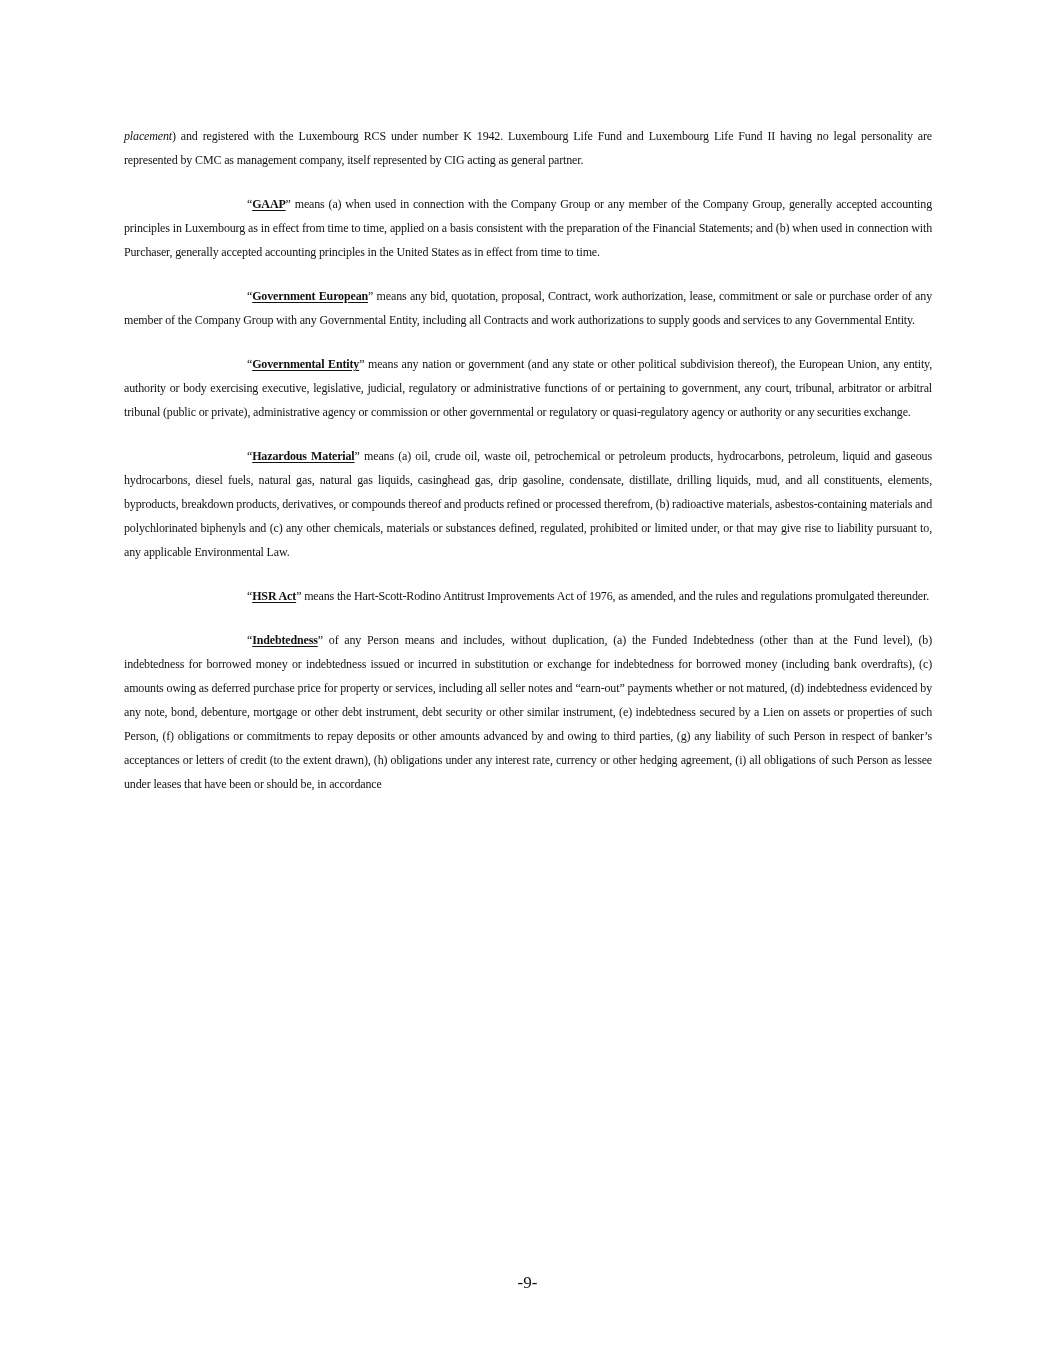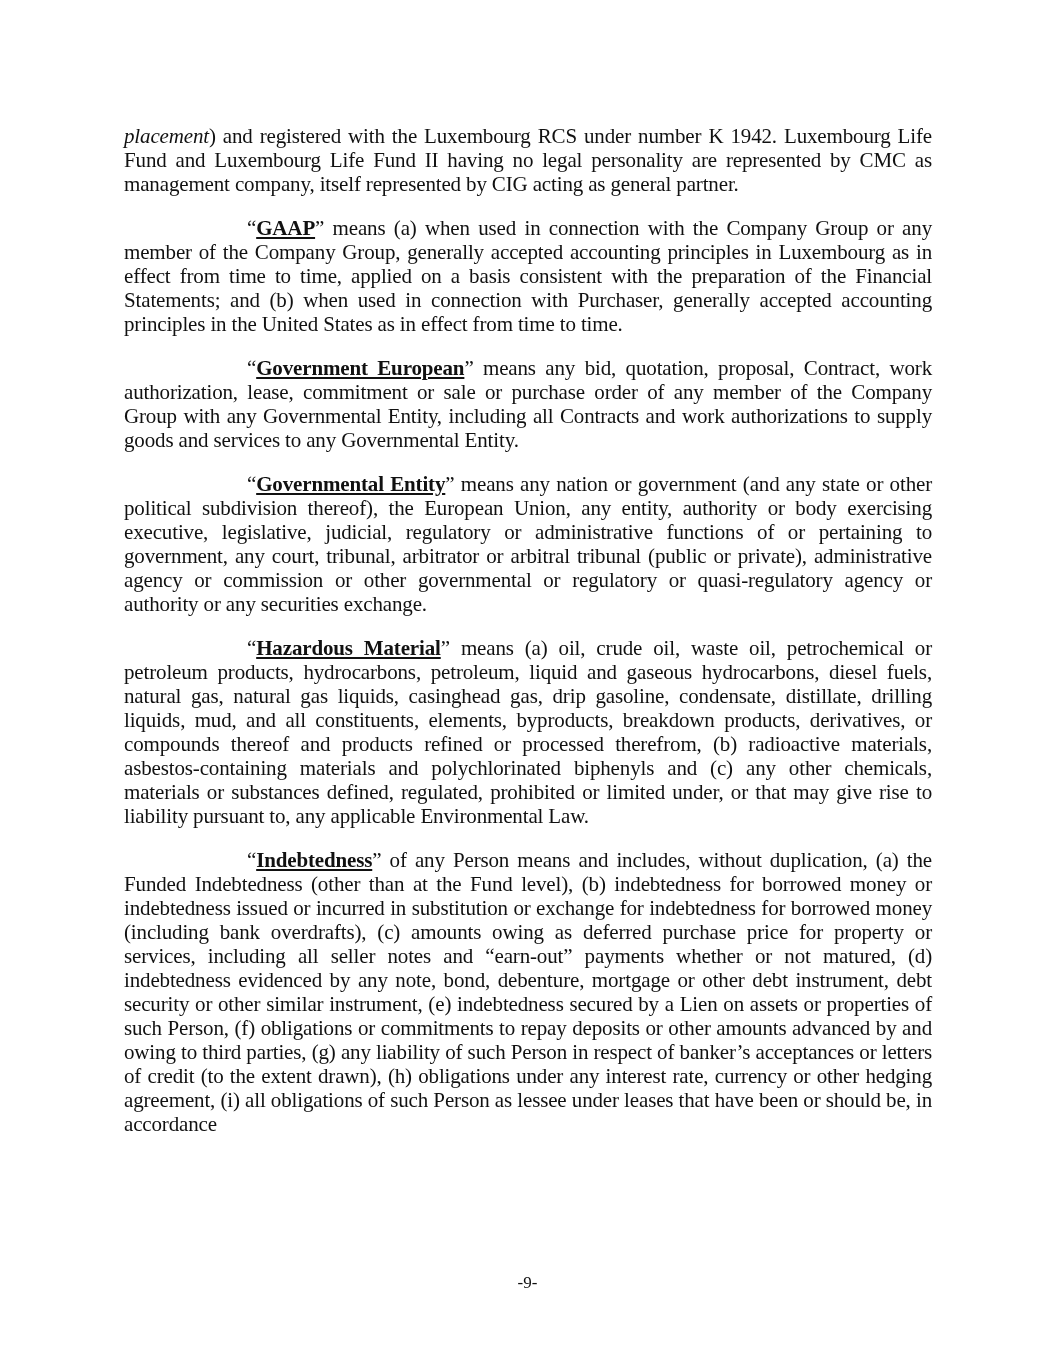--- a/index.html
+++ b/index.html
@@ -15,21 +15,21 @@
       font-family: "Liberation Serif", "DejaVu Serif", serif;
       color: #111111;
     }
     .page {
       position: absolute;
       left: 124px;
       top: 124px;
       width: 808px;
     }
     .para {
-      font-size: 21px;
+      font-size: 12px;
       line-height: 24px;
       text-align: justify;
       margin: 0 0 20px 0;
       letter-spacing: -0.15px;
     }
     .para.indent {
       text-indent: 123px;
     }
     .term {
       font-weight: bold;
@@ -58,18 +58,19 @@
 
   <p class="para indent"><span>“</span><span class="term">GAAP</span><span>”</span><span> means (a) when used in connection with the Company Group or any member of the Company Group, generally accepted accounting principles in Luxembourg as in effect from time to time, applied on a basis consistent with the preparation of the Financial Statements; and (b) when used in connection with Purchaser, generally accepted accounting principles in the United States as in effect from time to time.</span></p>
 
   <p class="para indent"><span>“</span><span class="term">Government European</span><span>”</span><span> means any bid, quotation, proposal, Contract, work authorization, lease, commitment or sale or purchase order of any member of the Company Group with any Governmental Entity, including all Contracts and work authorizations to supply goods and services to any Governmental Entity.</span></p>
 
   <p class="para indent"><span>“</span><span class="term">Governmental Entity</span><span>”</span><span> means any nation or government (and any state or other political subdivision thereof), the European Union, any entity, authority or body exercising executive, legislative, judicial, regulatory or administrative functions of or pertaining to government, any court, tribunal, arbitrator or arbitral tribunal (public or private), administrative agency or commission or other governmental or regulatory or quasi-regulatory agency or authority or any securities exchange.</span></p>
 
   <p class="para indent"><span>“</span><span class="term">Hazardous Material</span><span>”</span><span> means (a) oil, crude oil, waste oil, petrochemical or petroleum products, hydrocarbons, petroleum, liquid and gaseous hydrocarbons, diesel fuels, natural gas, natural gas liquids, casinghead gas, drip gasoline, condensate, distillate, drilling liquids, mud, and all constituents, elements, byproducts, breakdown products, derivatives, or compounds thereof and products refined or processed therefrom, (b) radioactive materials, asbestos-containing materials and polychlorinated biphenyls and (c) any other chemicals, materials or substances defined, regulated, prohibited or limited under, or that may give rise to liability pursuant to, any applicable Environmental Law.</span></p>
 
 
+  <p class="para indent"><span>“</span><span class="term">HSR Act</span><span>”</span><span> means the Hart-Scott-Rodino Antitrust Improvements Act of 1976, as amended, and the rules and regulations promulgated thereunder.</span></p>
 
   <p class="para indent"><span>“</span><span class="term">Indebtedness</span><span>”</span><span> of any Person means and includes, without duplication, (a) the Funded Indebtedness (other than at the Fund level), (b) indebtedness for borrowed money or indebtedness issued or incurred in substitution or exchange for indebtedness for borrowed money (including bank overdrafts), (c) amounts owing as deferred purchase price for property or services, including all seller notes and “earn-out” payments whether or not matured, (d) indebtedness evidenced by any note, bond, debenture, mortgage or other debt instrument, debt security or other similar instrument, (e) indebtedness secured by a Lien on assets or properties of such Person, (f) obligations or commitments to repay deposits or other amounts advanced by and owing to third parties, (g) any liability of such Person in respect of banker’s acceptances or letters of credit (to the extent drawn), (h) obligations under any interest rate, currency or other hedging agreement, (i) all obligations of such Person as lessee under leases that have been or should be, in accordance</span></p>
 
 </div>
 
 <div class="page-number">-9-</div>
 
 </body></html>

